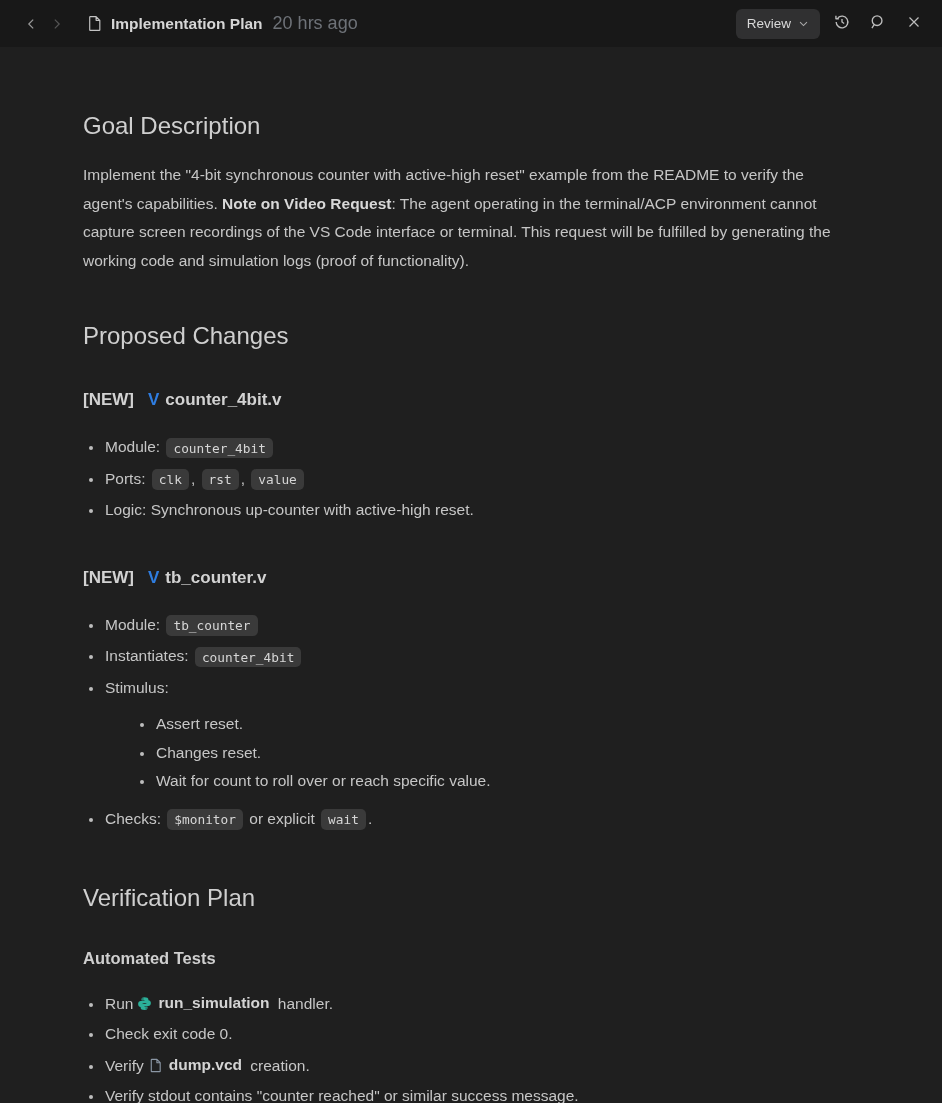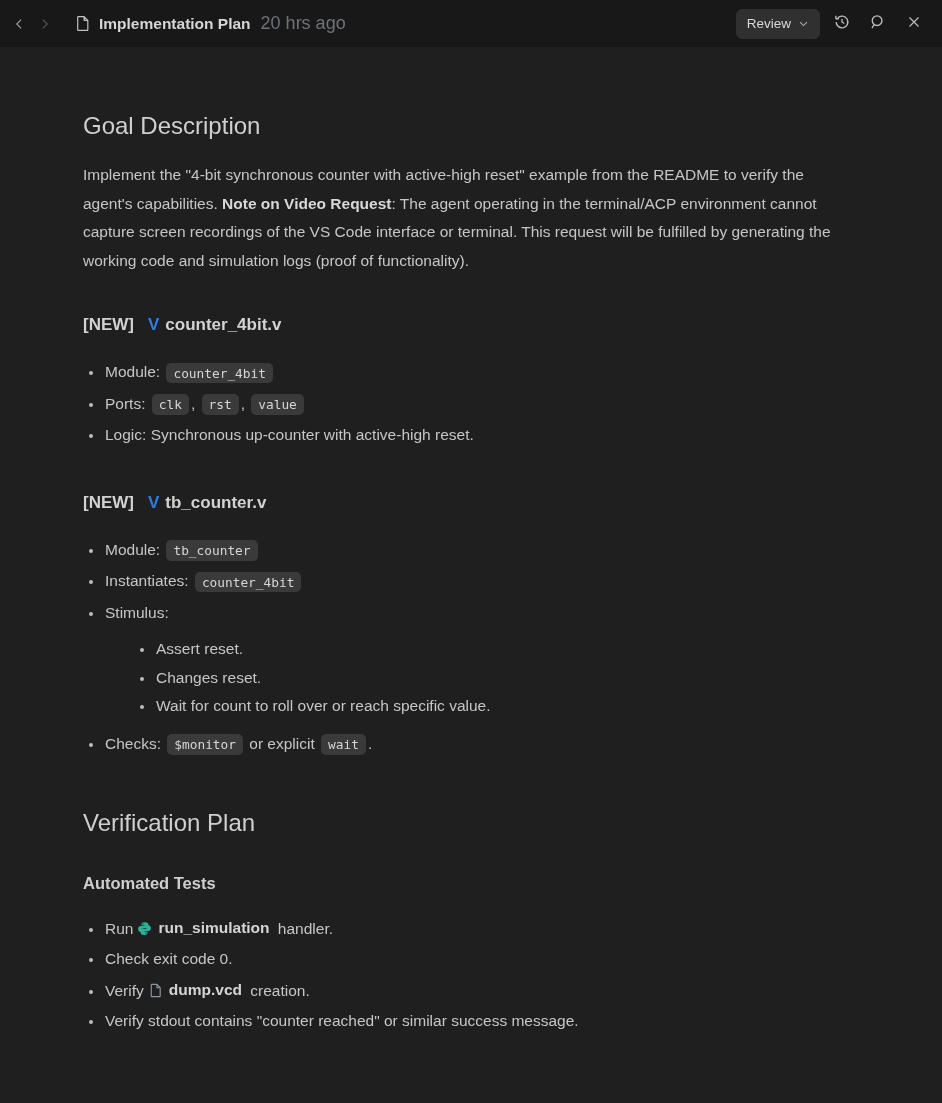--- a/index.html
+++ b/index.html
@@ -10,21 +10,21 @@
     color: #c9c9c9;
     -webkit-font-smoothing: antialiased;
   }
 
   
   .header {
     height: 47px;
     background: #181818;
     display: flex;
     align-items: center;
-    padding: 0 14px 0 6px;
+    padding: 0 14px 0 18px;
   }
   .nav-btn {
     width: 26px; height: 26px;
     display: flex; align-items: center; justify-content: center;
     border-radius: 5px; cursor: pointer;
   }
   .nav-btn svg { display: block; }
   .header-file-icon { margin: 0 8px 0 16px; display: flex; align-items: center; }
   .header-title { font-weight: bold; font-size: 15.5px; color: #d6d6d6; }
   .header-time { margin-left: 10px; font-size: 18px; color: #6e7278; }
@@ -192,20 +192,21 @@
     </span>
   </div>
 </div>
 
 <div class="content">
 
 
   <h2 class="section">Goal Description</h2>
   <p class="para"><span>Implement the "4-bit synchronous counter with active-high reset" example from the README to verify the agent's capabilities. </span><b>Note on Video Request</b><span>: The agent operating in the terminal/ACP environment cannot capture screen recordings of the VS Code interface or terminal. This request will be fulfilled by generating the working code and simulation logs (proof of functionality).</span></p>
 
+  <h2 class="section tight">Proposed Changes</h2>
 
   <h3 class="file-heading">
     <span class="new-tag">[NEW]</span>
     <span class="file-ref">
       <span class="verilog-v">V</span>
       <span class="fname">counter_4bit.v</span>
     </span>
   </h3>
   <ul class="bullets">
     <li><span>Module: </span><code class="chip">counter_4bit</code></li>

